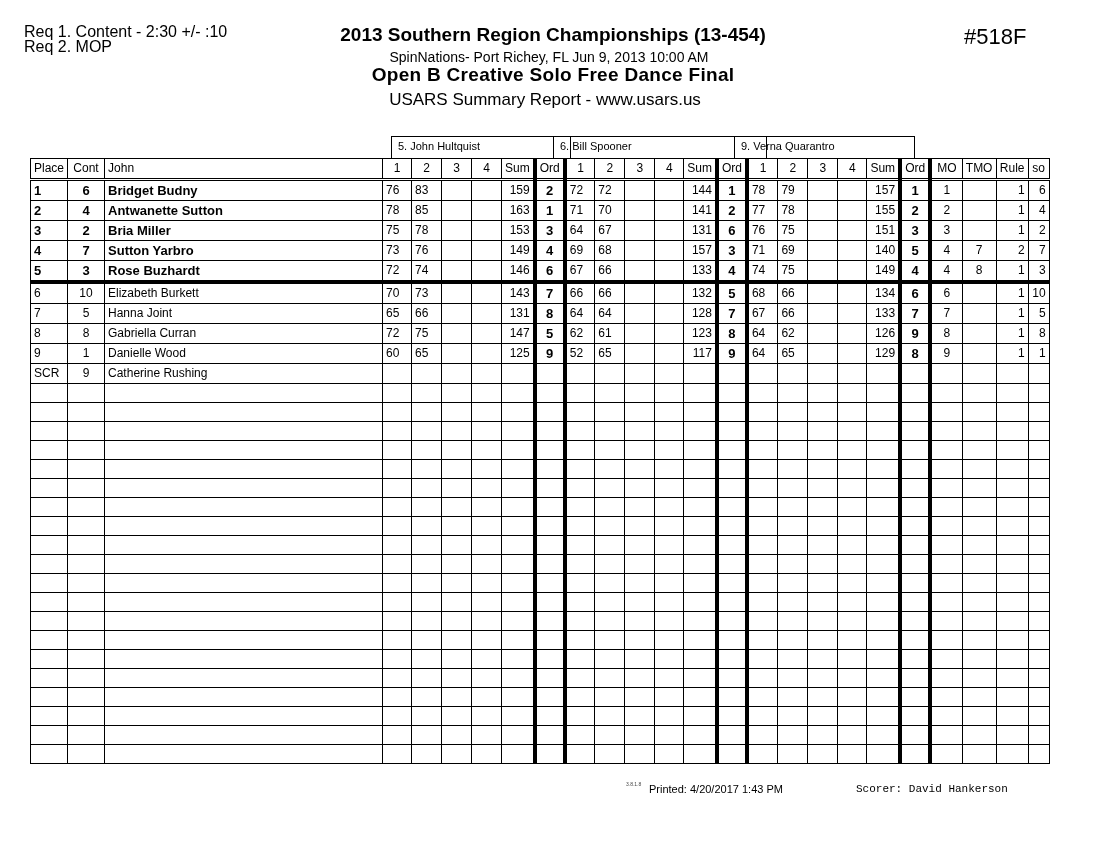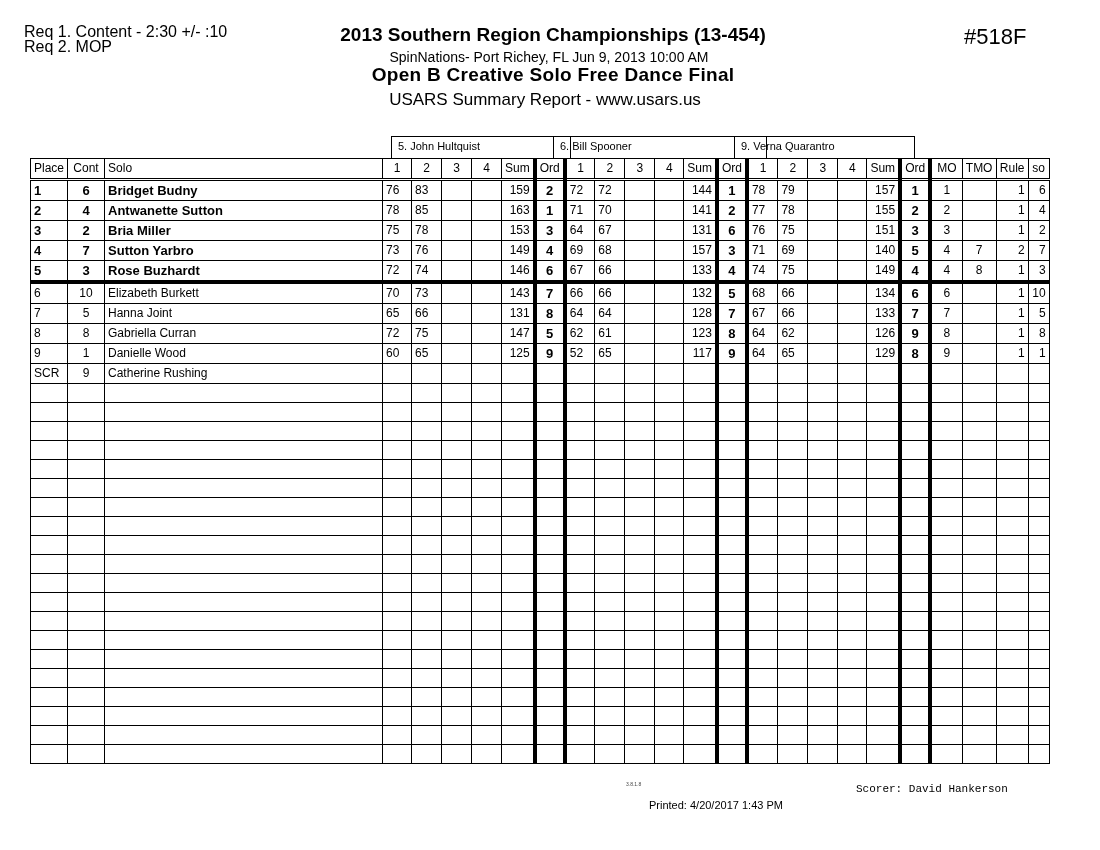--- a/index.html
+++ b/index.html
@@ -72,21 +72,21 @@
       <col style="width:30px">
     <col style="width:32px">
       <col style="width:34px">
       <col style="width:32px">
       <col style="width:21px">
   </colgroup>
   <tbody id="tbody">
     <tr class="hdr">
       <td>Place</td>
       <td class="c">Cont</td>
-      <td>Solo</td>
+      <td>John</td>
       <td class="c">1</td>
       <td class="c">2</td>
       <td class="c">3</td>
       <td class="c">4</td>
       <td class="c">Sum</td>
       <td class="c thickL">Ord</td>
       <td class="c thickL">1</td>
       <td class="c">2</td>
       <td class="c">3</td>
       <td class="c">4</td>
@@ -910,14 +910,14 @@
         <td class="ord thickL"></td>
         <td class="c num thickL"></td>
         <td class="c num"></td>
         <td class="r num"></td>
         <td class="r num"></td>
       </tr>
     </tbody>
 </table>
 
 <div class="abs ver">3.8.1.8</div>
-<div class="abs footer" style="left:649px;margin-top:16px;">Printed:  4/20/2017  1:43 PM</div>
+<div class="abs footer" style="left:649px;">Printed:  4/20/2017  1:43 PM</div>
 <div class="abs footer" style="left:856px;font-family:Liberation Mono, monospace;">Scorer:    David Hankerson</div>
 
 </body></html>

